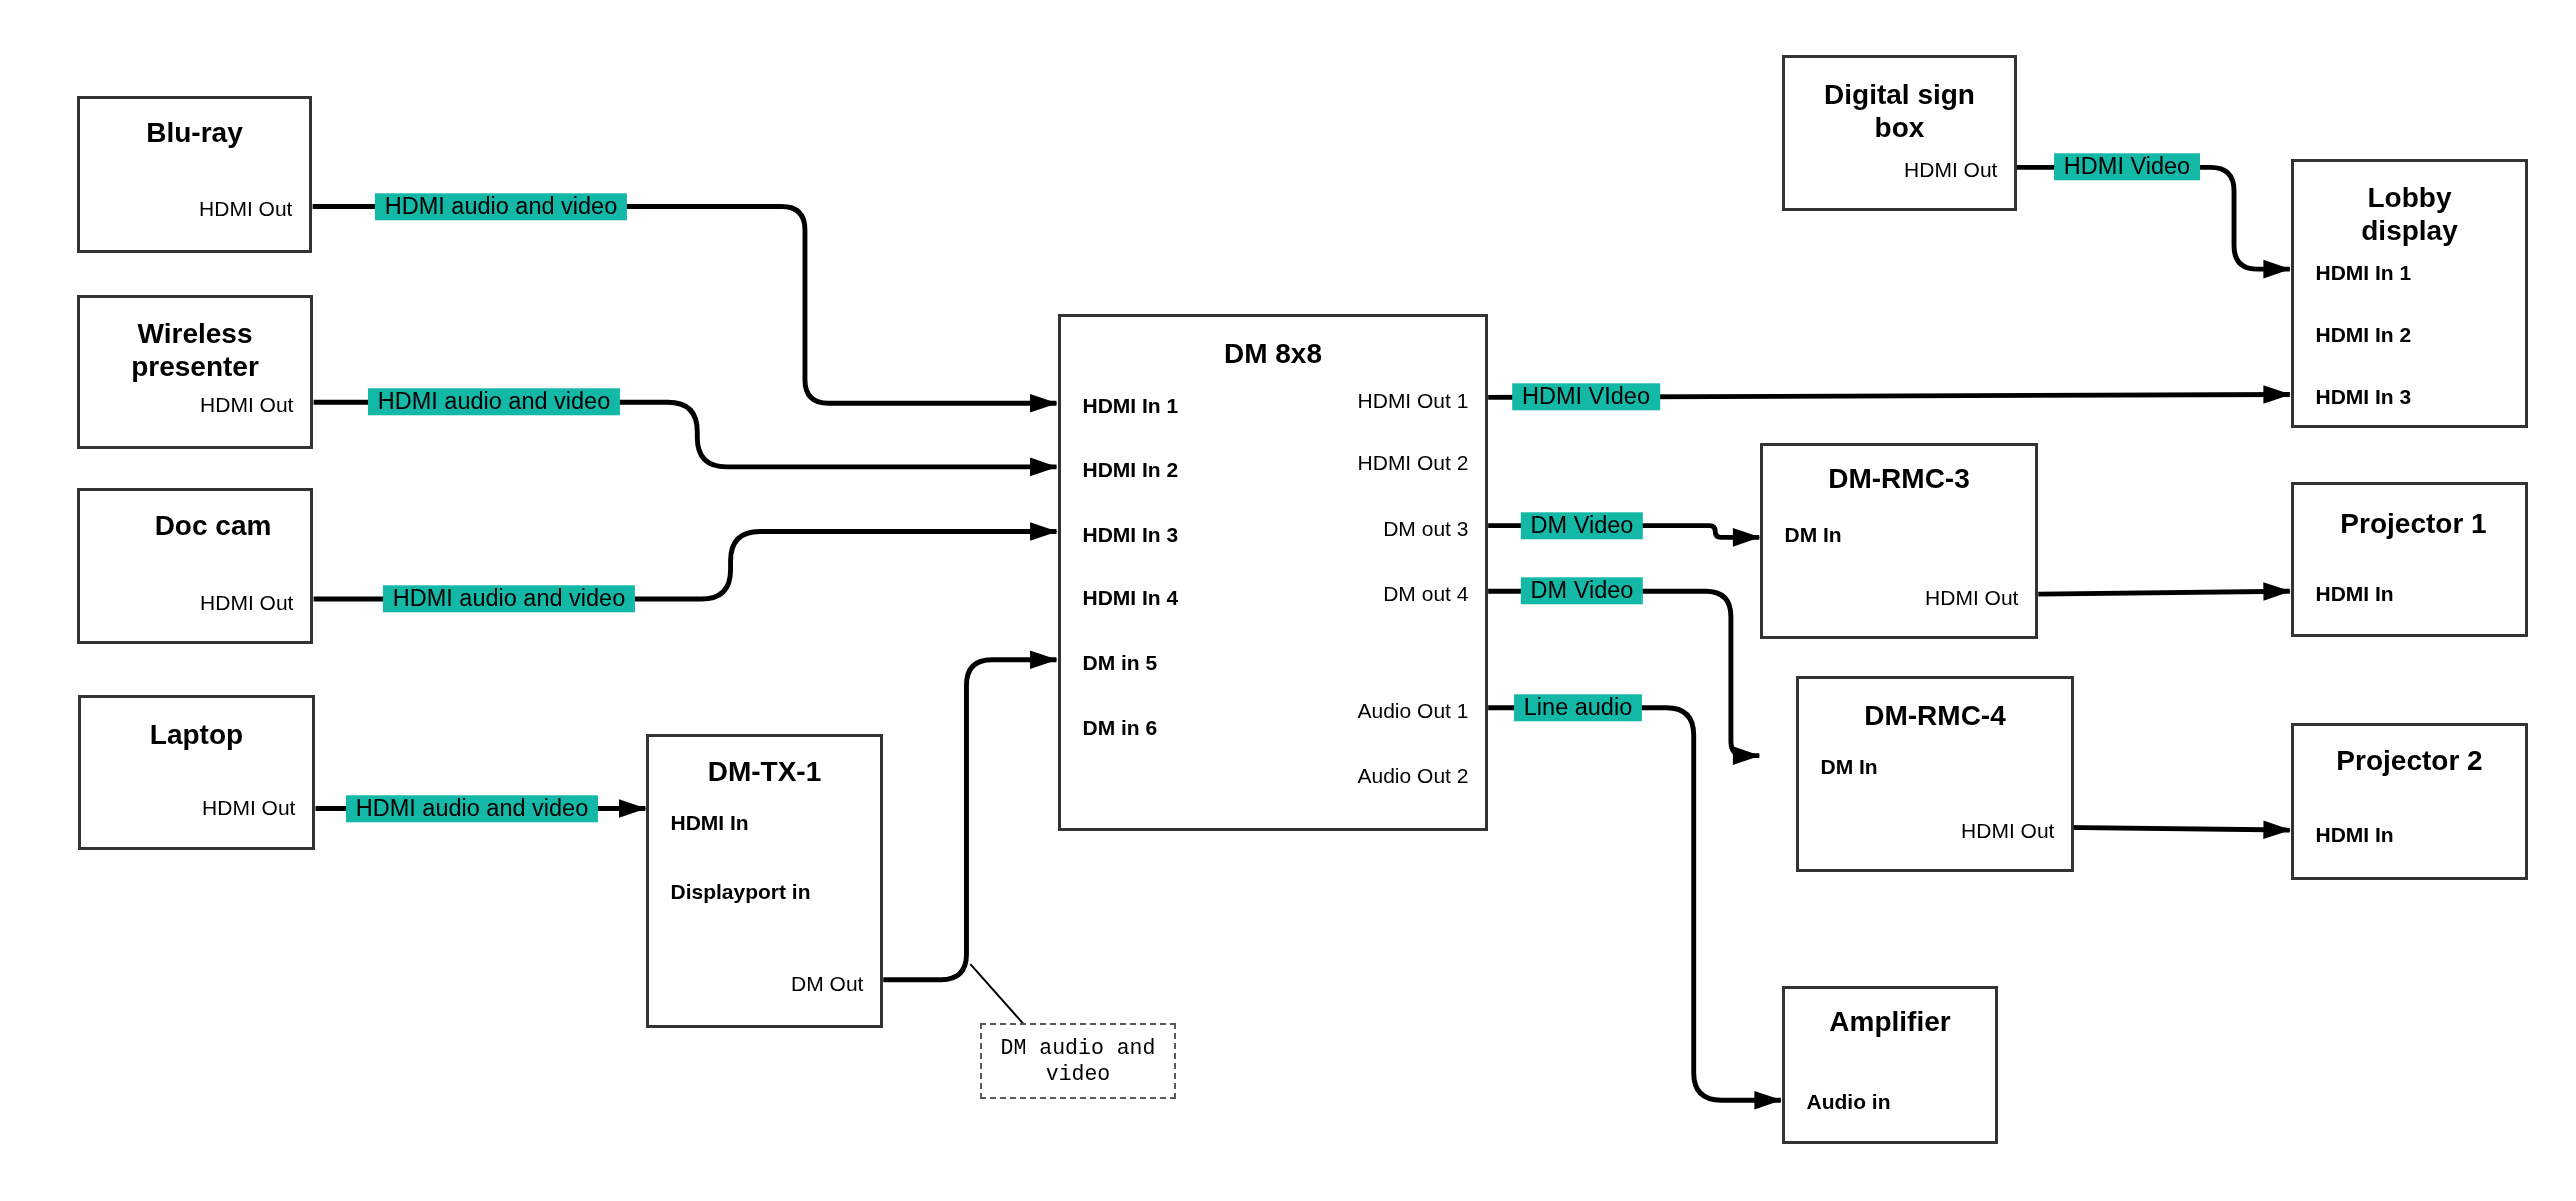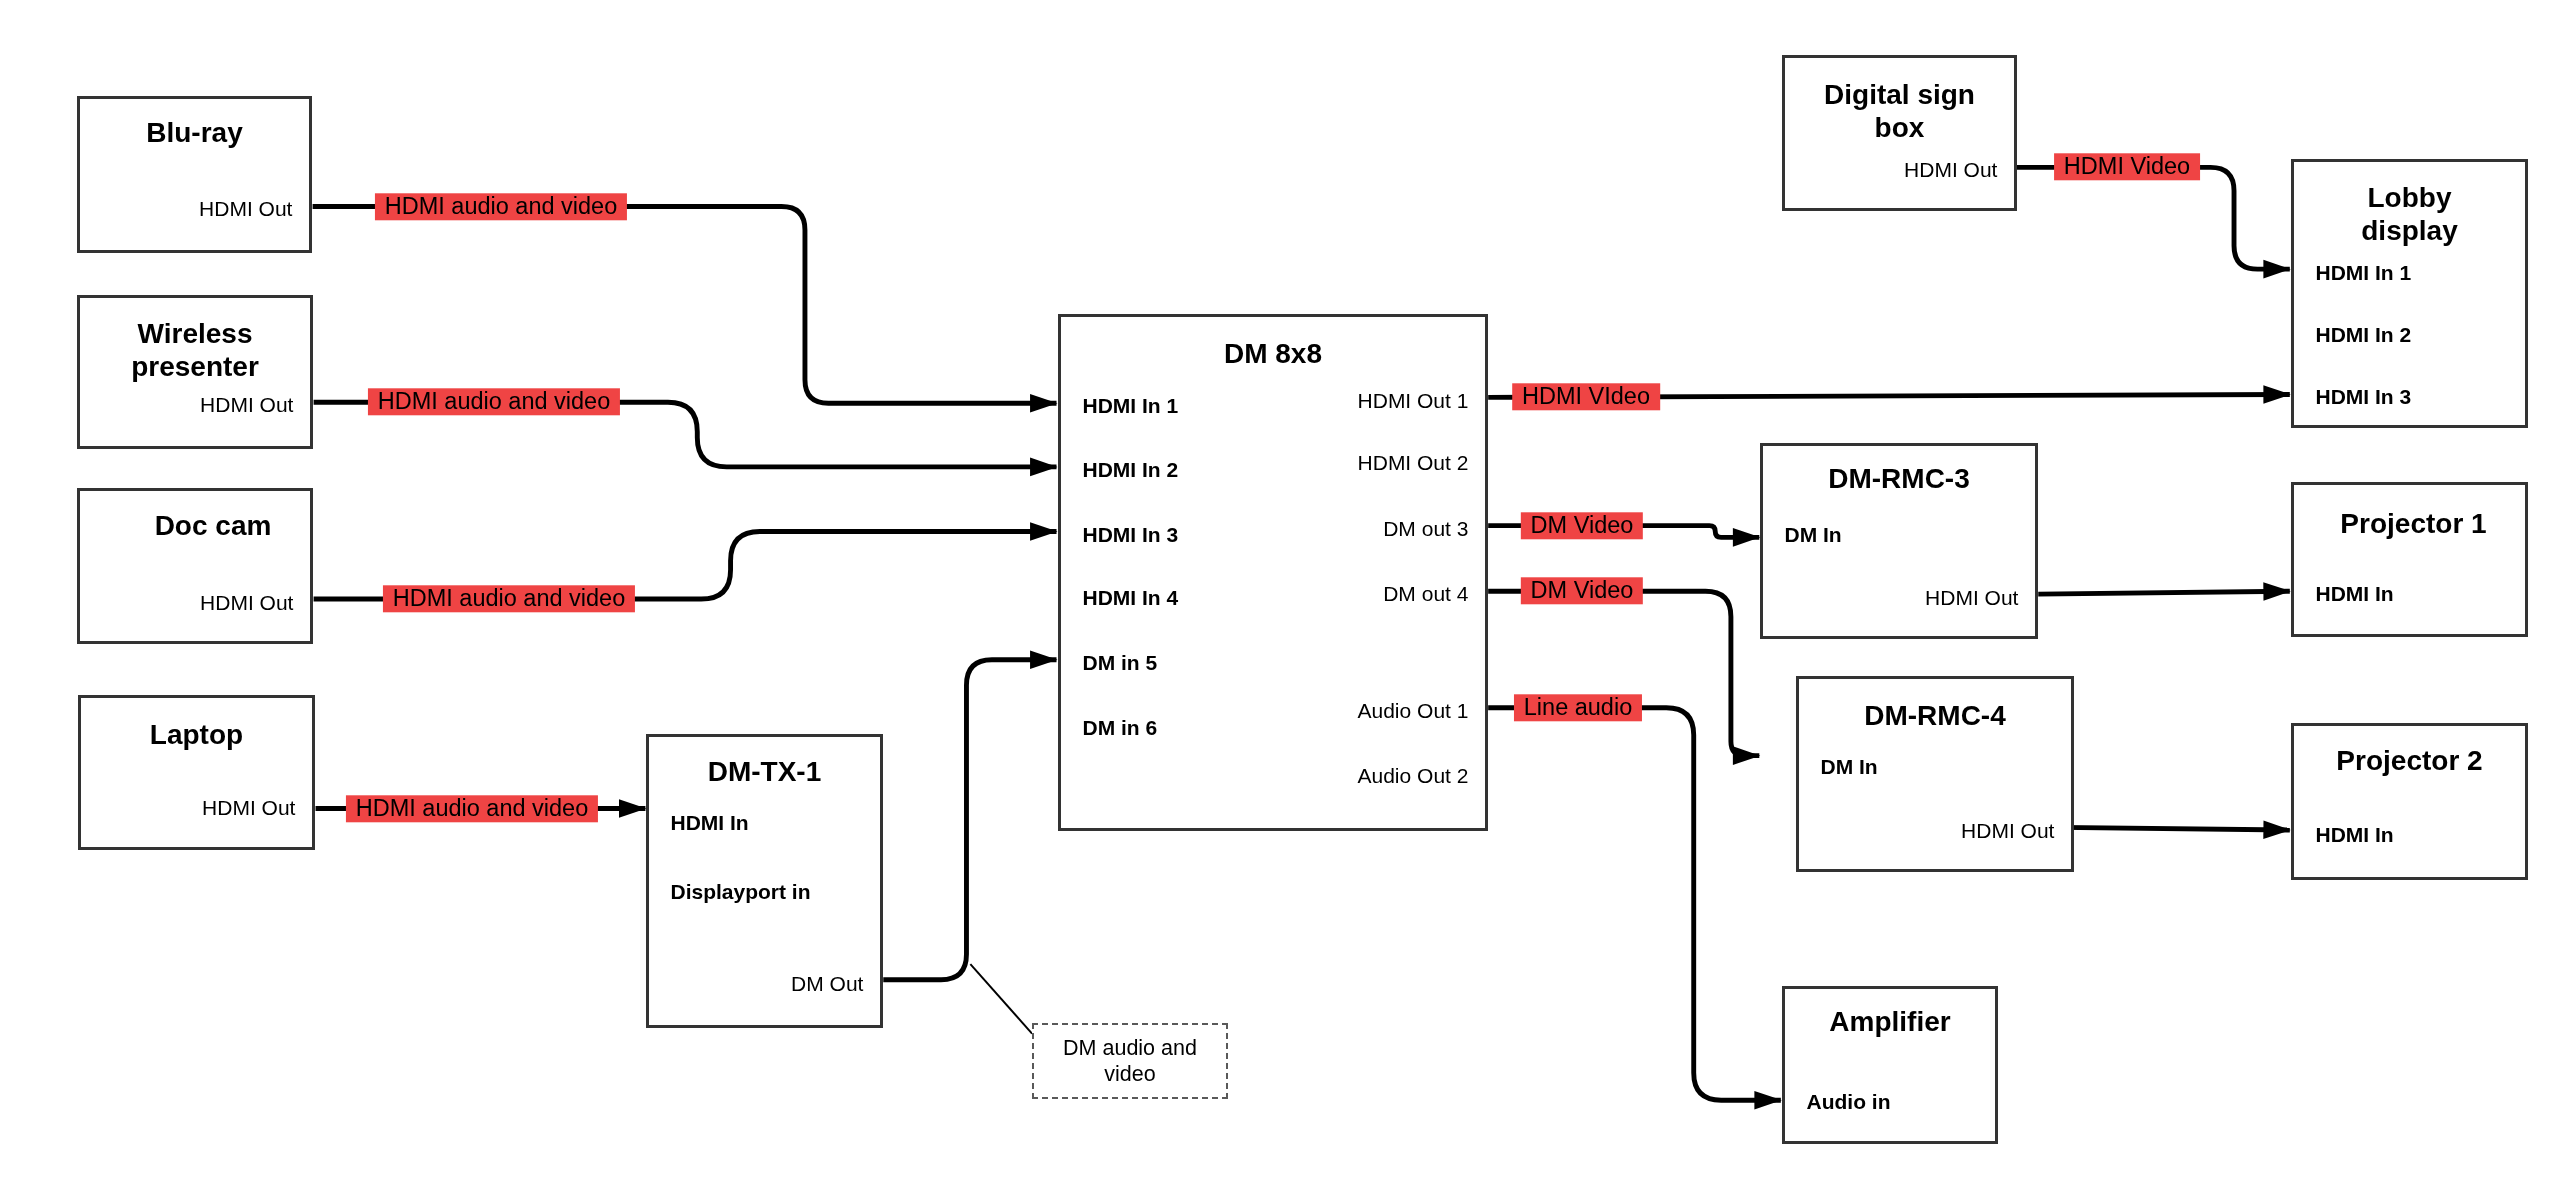--- a/index.html
+++ b/index.html
@@ -49,21 +49,21 @@
     position: absolute;
     font-size: 21px;
     line-height: 27.4px;
     white-space: nowrap;
   }
   .port.left  { left: 21.5px; font-weight: bold; }
   .port.right { right: 16.6px; text-align: right; }
   .edge-label {
     position: absolute;
     transform: translate(-50%, -50%);
-    background: #ef4444;
+    background: #14b8a6;
     padding: 0 9.8px;
     font-size: 23.5px;
     line-height: 27.4px;
     white-space: nowrap;
   }
   .note {
     position: absolute;
     box-sizing: border-box;
     border: 2px dashed #595959;
     background: #ffffff;
@@ -204,18 +204,18 @@
       <div class="edge-label" style="left: 501px; top: 207px;">HDMI audio and video</div>
       <div class="edge-label" style="left: 494px; top: 402px;">HDMI audio and video</div>
       <div class="edge-label" style="left: 509px; top: 599px;">HDMI audio and video</div>
       <div class="edge-label" style="left: 472px; top: 809px;">HDMI audio and video</div>
       <div class="edge-label" style="left: 1586px; top: 397px;">HDMI VIdeo</div>
       <div class="edge-label" style="left: 1582px; top: 526px;">DM Video</div>
       <div class="edge-label" style="left: 1582px; top: 591px;">DM Video</div>
       <div class="edge-label" style="left: 1578px; top: 708px;">Line audio</div>
       <div class="edge-label" style="left: 2127px; top: 167px;">HDMI Video</div>
     </div>
-  <div id="note" class="note" style="left: 1032px; top: 1023px; width: 196px; height: 76px;">
+  <div id="note" class="note" style="left: 980px; top: 1023px; width: 196px; height: 76px; font-family: Liberation Mono, monospace;">
     <div class="note-line">DM audio and</div>
     <div class="note-line">video</div>
   </div>
 </div>
 
 
 </body></html>

